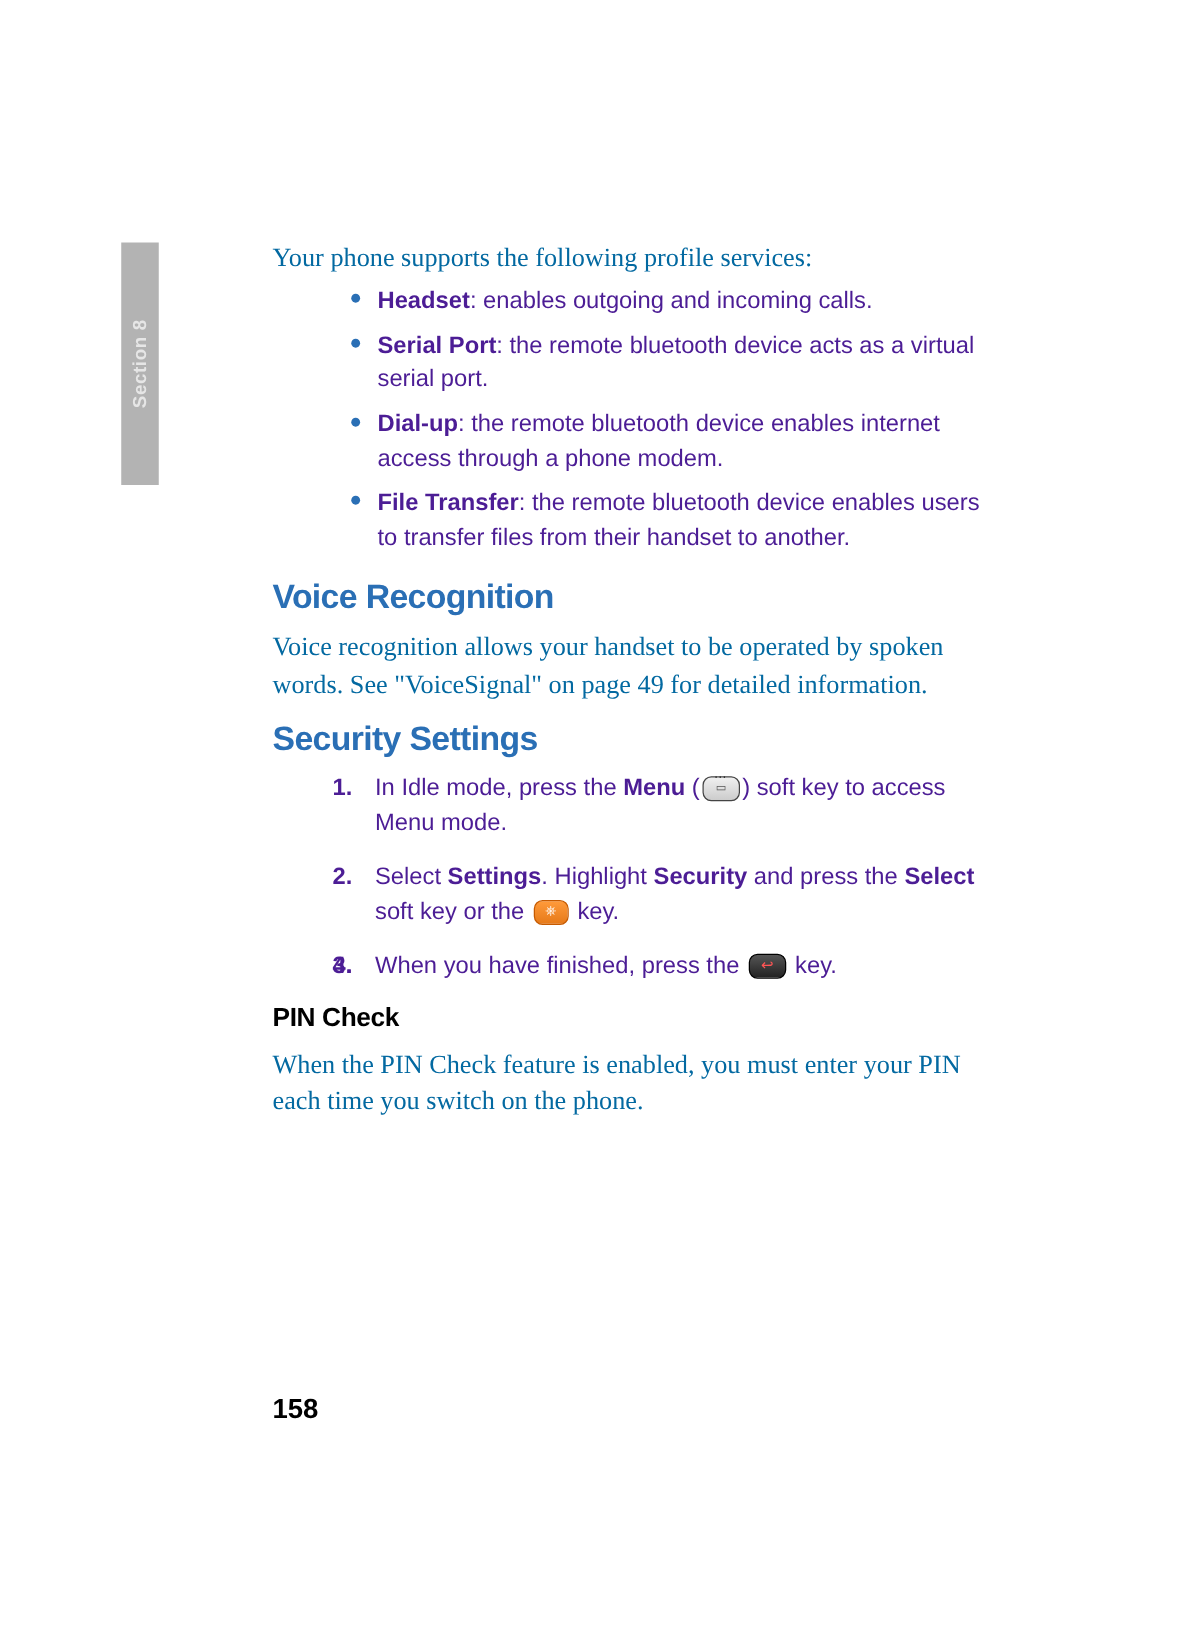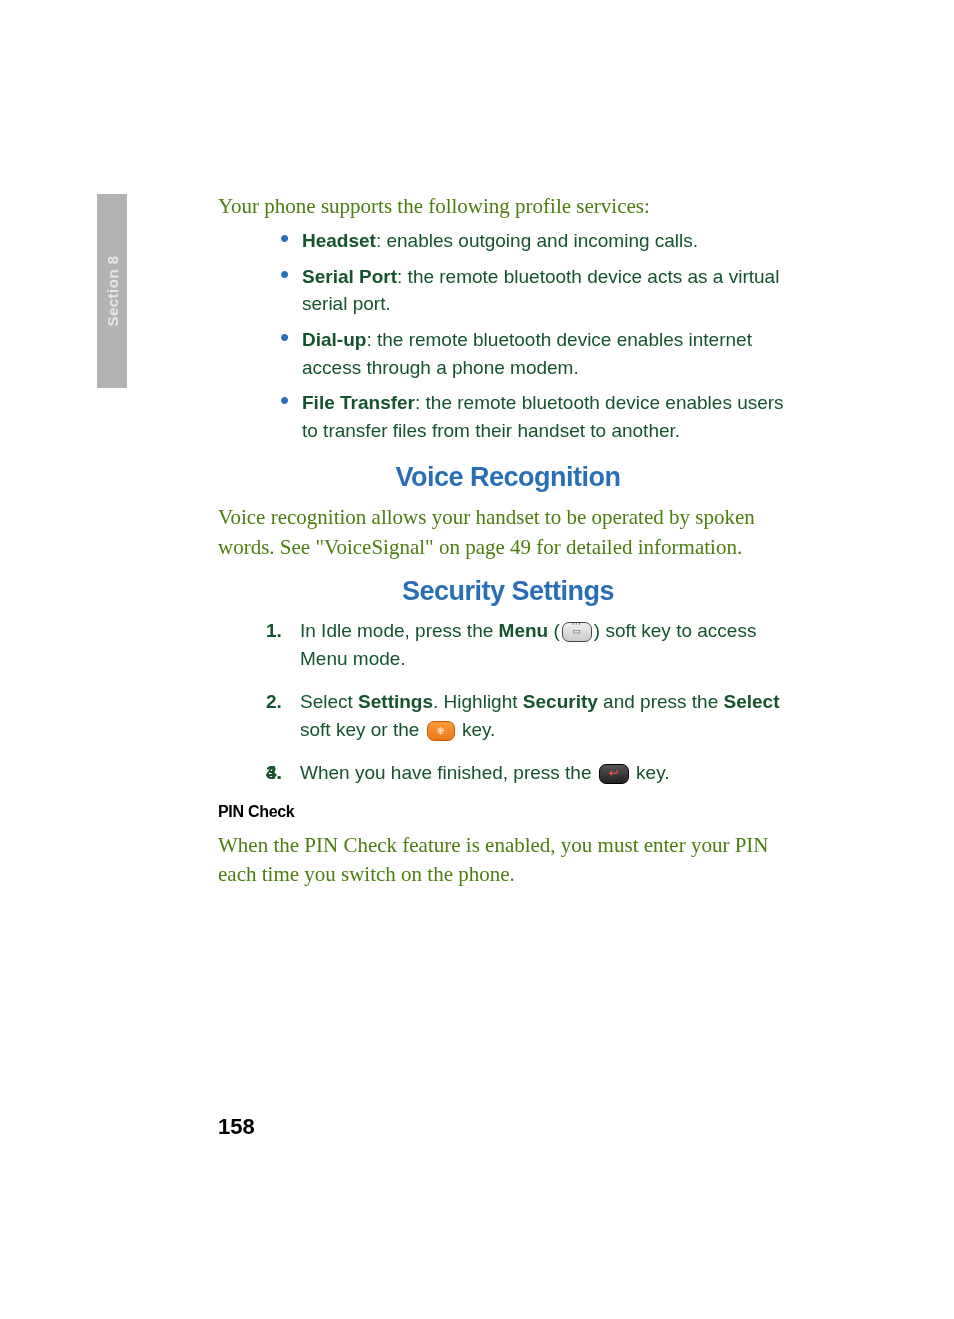--- a/index.html
+++ b/index.html
@@ -33,28 +33,28 @@
     .content {
       position: absolute;
       left: 218px;
       top: 192px;
       width: 580px;
     }
     .serif-body {
       font-family: 'Palatino Linotype', 'Book Antiqua', Palatino, Georgia, serif;
       font-size: 21px;
       line-height: 1.4;
-      color: #4d7c0f;
+      color: #0369a1;
       margin-bottom: 6px;
     }
     .sans-body {
       font-family: Arial, Helvetica, sans-serif;
       font-size: 19px;
       line-height: 1.45;
-      color: #14532d;
+      color: #4c1d95;
     }
     .bullet-list {
       list-style: none;
       margin-left: 62px;
       margin-top: 4px;
       margin-bottom: 18px;
     }
     .bullet-list li {
       position: relative;
       padding-left: 22px;
@@ -70,21 +70,20 @@
       line-height: 1;
     }
     .h2-blue {
       font-family: Arial, Helvetica, sans-serif;
       font-weight: bold;
       color: #2a6fb5;
       font-size: 27px;
       margin-top: 14px;
       margin-bottom: 10px;
       letter-spacing: -0.5px;
-      text-align: center;
     }
     .num-list {
       list-style: none;
       margin-left: 48px;
       margin-top: 6px;
       margin-bottom: 10px;
     }
     .num-list li {
       position: relative;
       padding-left: 34px;
@@ -94,21 +93,21 @@
       position: absolute;
       left: 0;
       top: 0;
       font-family: Arial, Helvetica, sans-serif;
       font-weight: bold;
       font-size: 19px;
     }
     .h3-black {
       font-family: Arial, Helvetica, sans-serif;
       font-weight: bold;
-      font-size: 16px;
+      font-size: 21px;
       margin-top: 10px;
       margin-bottom: 10px;
       letter-spacing: -0.3px;
     }
     .bold { font-weight: bold; }
     .key-icon {
       display: inline-block;
       vertical-align: middle;
       width: 28px;
       height: 20px;

